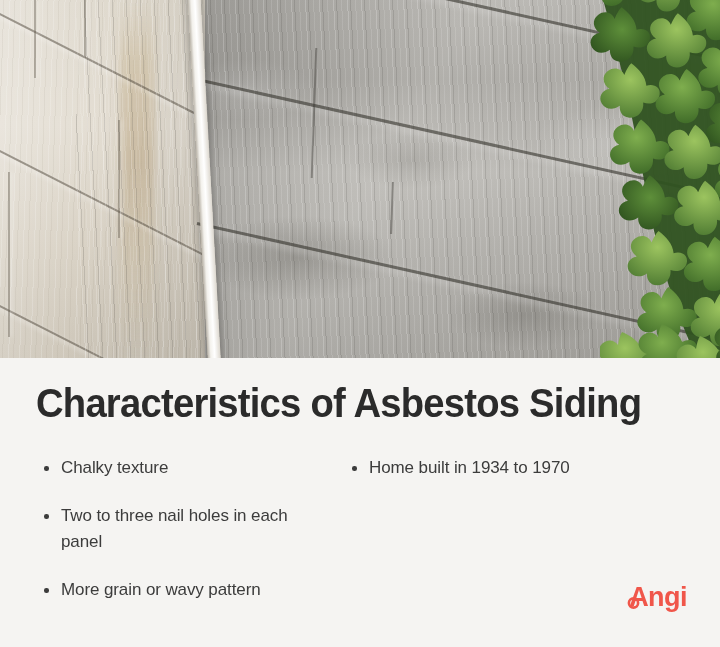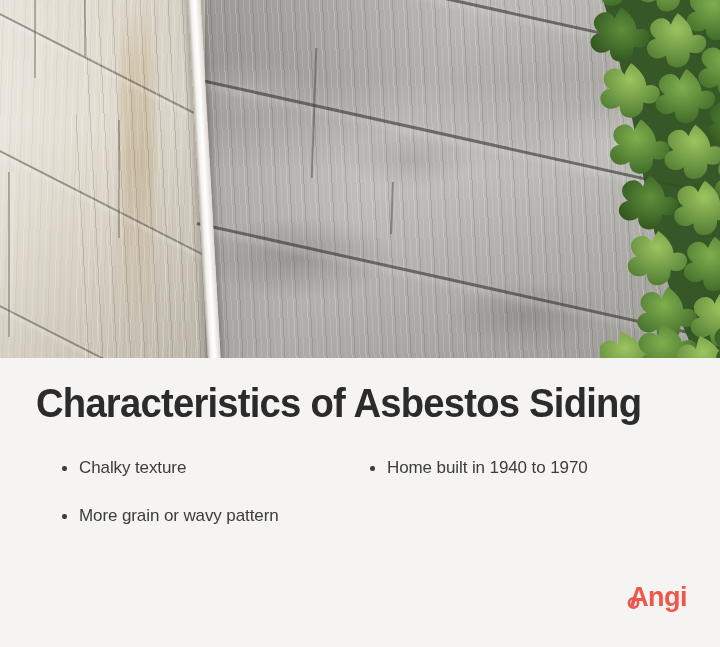--- a/index.html
+++ b/index.html
@@ -181,21 +181,21 @@
   }
 
   .columns {
     position: absolute;
     left: 0;
     top: 455px;
     width: 720px;
     display: flex;
     align-items: flex-start;
   }
-  .col-left  { width: 330px; padding-left: 44px; box-sizing: border-box; margin-left: 18px; }
+  .col-left  { width: 330px; padding-left: 44px; box-sizing: border-box; }
   .col-right { width: 350px; padding-left: 22px; box-sizing: border-box; }
 
   ul.bullets {
     list-style: none;
     margin: 0;
     padding: 0;
   }
   ul.bullets li {
     position: relative;
     padding-left: 17px;
@@ -340,29 +340,32 @@
   <h1 class="title">Characteristics of Asbestos Siding</h1>
 
   <div class="columns">
 
     <div class="col-left">
       <ul class="bullets">
         <li>
           <span>Chalky texture</span>
         </li>
         <li>
+          <span>Two to three nail holes in each panel</span>
+        </li>
+        <li>
           <span>More grain or wavy pattern</span>
         </li>
       </ul>
     </div>
 
     <div class="col-right">
       <ul class="bullets">
         <li>
-          <span>Home built in 1940 to 1970</span>
+          <span>Home built in 1934 to 1970</span>
         </li>
       </ul>
     </div>
   </div>
 
   <div class="logo">
     <svg width="64" height="30" viewBox="0 0 64 30" aria-hidden="true">
       <text x="32" y="24" text-anchor="middle" font-family="'Liberation Sans Narrow','Liberation Sans',sans-serif" font-size="27" font-weight="bold" letter-spacing="-0.6" fill="#f0564a">Angi</text>
 
       <circle cx="7.5" cy="21" r="4.6" fill="none" stroke="#f0564a" stroke-width="2.6"></circle>

